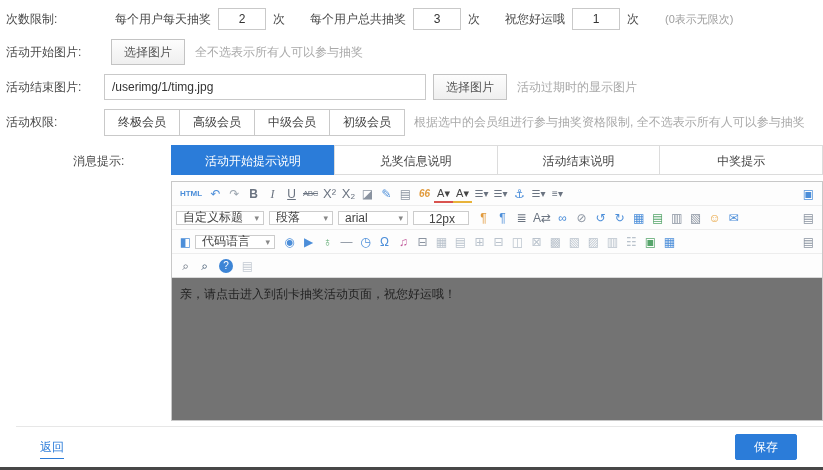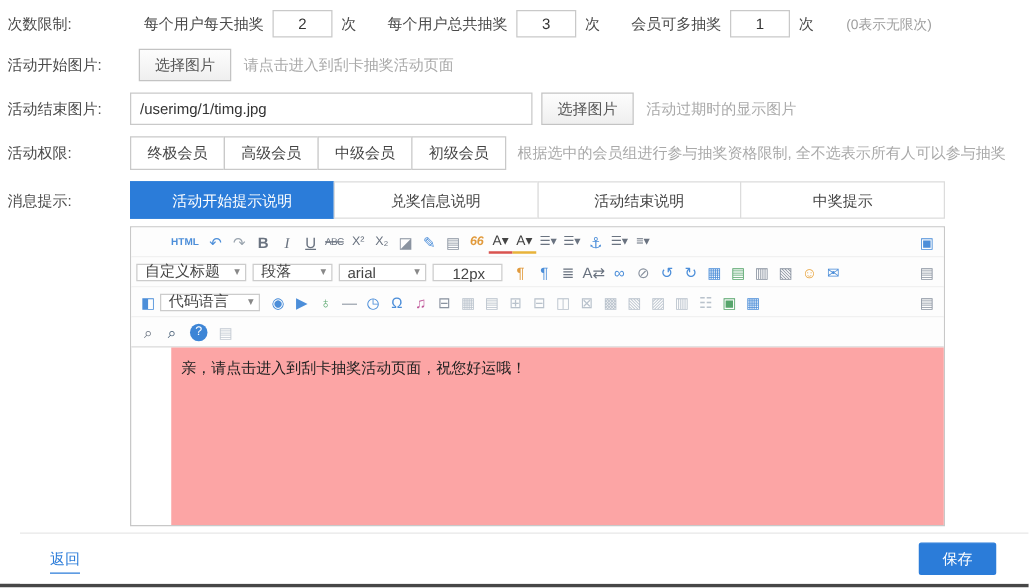--- a/index.html
+++ b/index.html
@@ -3,21 +3,21 @@
 <meta charset="utf-8">
 <style>
   html,body{margin:0;padding:0;background:#fff;}
   .page{
     width:823px;height:470px;position:relative;background:#fff;
     font-family:"Liberation Sans","DejaVu Sans",sans-serif;font-size:12px;color:#333;
     box-sizing:border-box;border-bottom:3px solid #474747;overflow:hidden;
   }
   .form{padding:8px 0 0 6px;}
   .frow{display:flex;align-items:center;margin-bottom:9px;}
-  .frow-top{align-items:flex-start;}
+  .frow-top{align-items:flex-start;justify-content:flex-end;}
   .flabel{flex:0 0 98px;width:98px;color:#4a4a4a;padding-top:0;}
   .frow-top .flabel{padding-top:8px;}
 
   
   .limit-fields{display:flex;align-items:center;}
   .limit-field{display:inline-flex;align-items:center;margin-right:14px;}
   .lf-label{color:#4a4a4a;margin-left:11px;}
   .num-input{width:48px;height:22px;border:1px solid #c9c9c9;text-align:center;margin:0 7px;
     font-family:inherit;font-size:12px;color:#333;box-sizing:border-box;}
   .lf-suffix{color:#4a4a4a;}
@@ -47,29 +47,29 @@
   .editor{border:1px solid #c8c8c8;margin-top:6px;background:#fff;box-sizing:border-box;width:652px;}
   .tb-row{display:flex;align-items:center;height:24px;padding:0 4px;border-bottom:1px solid #ededed;
     background:#fdfdfd;box-sizing:border-box;overflow:hidden;}
   .tb-row-last{border-bottom:1px solid #d9d9d9;}
   .tb-selects,.tb-icons{display:contents;}
   .tb-icon{display:inline-block;min-width:15px;padding:0 2px;text-align:center;line-height:20px;
     font-size:12px;color:#6a7380;cursor:pointer;white-space:nowrap;}
   .tb-select{display:inline-flex;align-items:center;justify-content:space-between;border:1px solid #ccc;
     height:14px;padding:0 4px 0 6px;margin-right:5px;background:#fff;cursor:pointer;color:#444;box-sizing:border-box;}
   .tb-select .arrow{color:#888;font-size:9px;margin-left:4px;}
-  .editor-body{height:126px;padding:8px;background:#fca5a5;color:#222;overflow:hidden;cursor:text;margin-left:32px;}
+  .editor-body{height:126px;padding:8px;background:#737373;color:#222;overflow:hidden;cursor:text;}
 
   
   [data-name="html-source-icon"]{font-size:8px;font-weight:bold;letter-spacing:0;min-width:26px;}
   [data-name="bold-icon"]{font-weight:bold;}
   [data-name="italic-icon"]{font-style:italic;font-family:"Liberation Serif",serif;}
   [data-name="underline-icon"]{text-decoration:underline;}
   [data-name="strikethrough-icon"]{text-decoration:line-through;font-size:8px;letter-spacing:-0.5px;}
-  [data-name="superscript-icon"],[data-name="subscript-icon"]{font-size:10px;}
+  [data-name="superscript-icon"],[data-name="subscript-icon"]{font-size:13px;}
   [data-name="blockquote-icon"]{color:#e19a3c;font-weight:bold;font-style:italic;font-size:10px;}
   [data-name="font-color-icon"]{border-bottom:2px solid #d9534f;line-height:16px;font-size:11px;}
   [data-name="highlight-color-icon"]{border-bottom:2px solid #e8b33a;line-height:16px;font-size:11px;}
   [data-name="ordered-list-icon"],[data-name="unordered-list-icon"],[data-name="align-icon"],[data-name="line-height-icon"]{font-size:10px;}
   [data-name="fullscreen-icon"],[data-name="print-icon"],[data-name="printer-icon"]{margin-left:auto;}
   [data-name="help-icon"]{background:#3d85d6;color:#fff !important;border-radius:50%;width:14px;min-width:14px;
     height:14px;line-height:14px;font-size:10px;padding:0;margin:0 5px;}
   [data-name="style-select"]{width:88px;}
   [data-name="paragraph-select"]{width:64px;}
   [data-name="font-select"]{width:70px;}
@@ -97,32 +97,32 @@
           <span class="lf-label" data-name="limit-field-label">每个用户每天抽奖</span>
           <input class="num-input" data-name="limit-count-input" value="2" style="">
           <span class="lf-suffix" data-name="limit-field-suffix">次</span>
         </span>
           <span class="limit-field" data-name="total-limit-field">
           <span class="lf-label" data-name="limit-field-label">每个用户总共抽奖</span>
           <input class="num-input" data-name="limit-count-input" value="3" style="">
           <span class="lf-suffix" data-name="limit-field-suffix">次</span>
         </span>
           <span class="limit-field" data-name="member-extra-limit-field">
-          <span class="lf-label" data-name="limit-field-label">会员可多抽奖</span>
+          <span class="lf-label" data-name="limit-field-label">祝您好运哦</span>
           <input class="num-input" data-name="limit-count-input" value="1" style="">
           <span class="lf-suffix" data-name="limit-field-suffix">次</span>
         </span>
         </div>
       <span class="hint" data-name="limit-hint">(0表示无限次)</span>
     </div>
 
     <div class="frow" data-name="start-image-row">
       <div class="flabel" data-name="start-image-label">活动开始图片:</div>
       <button class="pick-btn" data-name="start-image-pick-button">选择图片</button>
-      <span class="hint2" data-name="start-image-hint">请点击进入到刮卡抽奖活动页面</span>
+      <span class="hint2" data-name="start-image-hint">全不选表示所有人可以参与抽奖</span>
     </div>
 
     <div class="frow" data-name="end-image-row">
       <div class="flabel" data-name="end-image-label">活动结束图片:</div>
       <input class="url-input" data-name="end-image-input" value="/userimg/1/timg.jpg" style="">
       <button class="pick-btn" data-name="end-image-pick-button">选择图片</button>
       <span class="hint2" data-name="end-image-hint">活动过期时的显示图片</span>
     </div>
 
     <div class="frow" data-name="permission-row">
@@ -146,21 +146,21 @@
         <div class="tab active" data-name="tab-start-message">活动开始提示说明</div>
             <div class="tab" data-name="tab-redeem-message">兑奖信息说明</div>
             <div class="tab" data-name="tab-end-message">活动结束说明</div>
             <div class="tab" data-name="tab-win-message">中奖提示</div>
           </div>
 
         <div class="editor" data-name="rich-text-editor">
 
           <div class="tb-row" data-name="editor-toolbar-row-1">
 
-          <span class="tb-icon" data-name="html-source-icon" style="color: rgb(76, 142, 217); margin-left: 24px;">HTML</span>
+          <span class="tb-icon" data-name="html-source-icon" style="color: rgb(76, 142, 217);">HTML</span>
               <span class="tb-icon" data-name="undo-icon" style="color: rgb(76, 142, 217);">↶</span>
               <span class="tb-icon" data-name="redo-icon" style="color: rgb(154, 164, 174);">↷</span>
               <span class="tb-icon" data-name="bold-icon">B</span>
               <span class="tb-icon" data-name="italic-icon">I</span>
               <span class="tb-icon" data-name="underline-icon">U</span>
               <span class="tb-icon" data-name="strikethrough-icon">ABC</span>
               <span class="tb-icon" data-name="superscript-icon">X²</span>
               <span class="tb-icon" data-name="subscript-icon">X₂</span>
               <span class="tb-icon" data-name="remove-format-icon" style="color: rgb(138, 147, 160);">◪</span>
               <span class="tb-icon" data-name="format-painter-icon" style="color: rgb(76, 142, 217);">✎</span>

